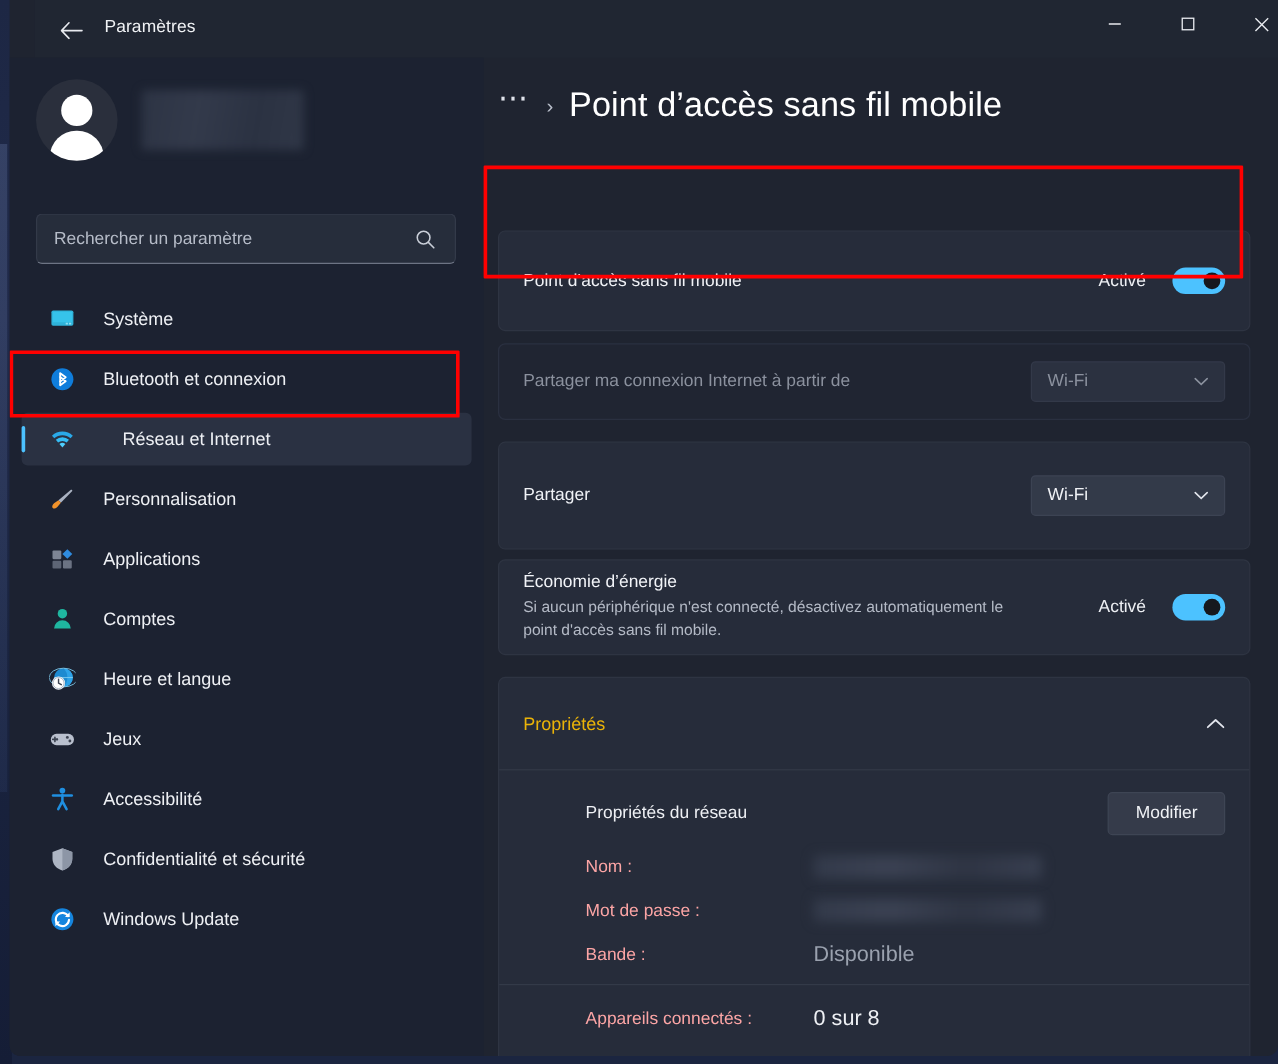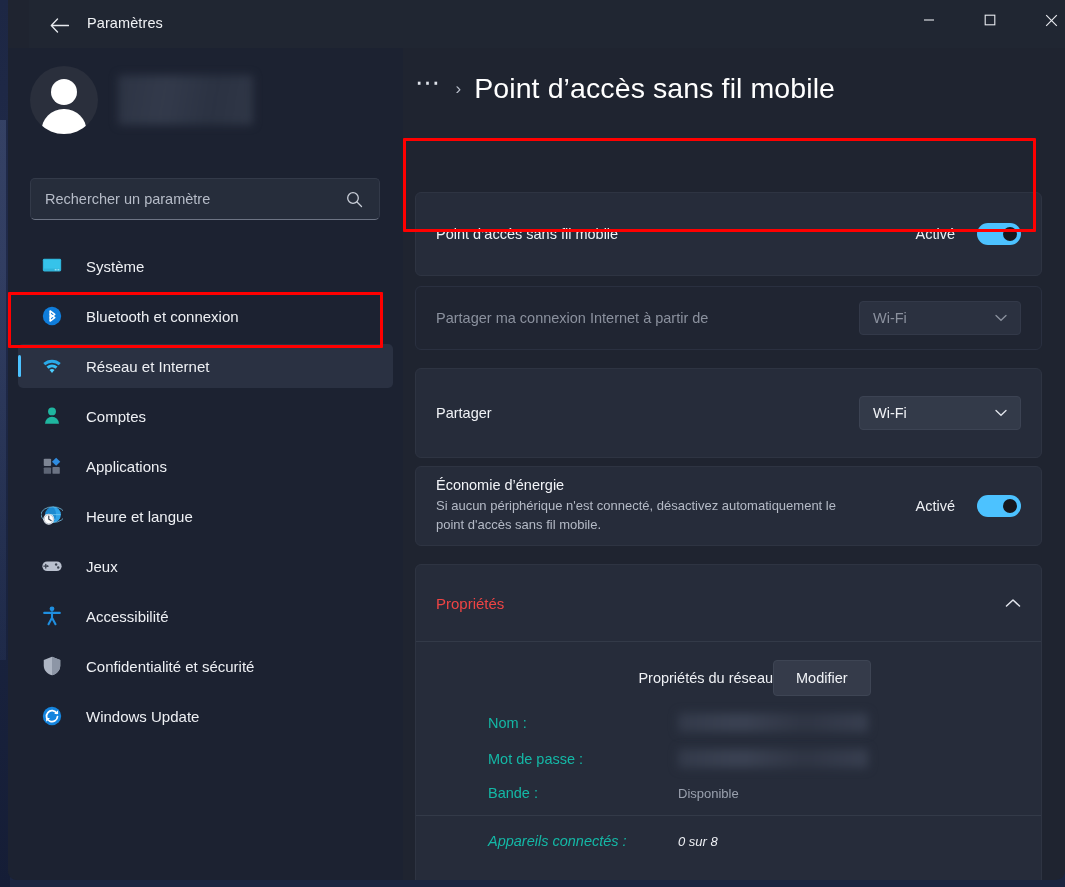--- a/index.html
+++ b/index.html
@@ -111,21 +111,21 @@
   #search-icon { margin-right: 16px; display: flex; }
 
   #navlist { position: absolute; left: 10px; top: 196px; width: 375px; }
   .nav-item {
     position: relative;
     height: 44px; margin-bottom: 6px;
     display: flex; align-items: center;
     border-radius: 5px; cursor: pointer;
     padding-left: 22px;
   }
-  .nav-item.selected { background: #2a3142; }
+  .nav-item.selected { background: #2a3142; gap: 16px; }
   .nav-item.selected::before {
     content: ""; position: absolute; left: 0; top: 11px;
     width: 3px; height: 22px; background: #4cc2ff; border-radius: 2px;
   }
   .nav-icon { width: 24px; height: 24px; display: flex; align-items: center; justify-content: center; flex: none; }
   .nav-label { margin-left: 22px; font-size: 15px; color: #eef0f4; }
 
   
   #main { position: absolute; left: 395px; top: 48px; width: 662px; height: 832px; }
 
@@ -172,40 +172,40 @@
   }
   .combo.dim { background: #2b3140; border-color: #333949; }
   .combo-text { font-size: 14.5px; color: #f0f2f6; }
   .combo.dim .combo-text { color: #8b919e; }
 
   .row-title { font-size: 14.5px; color: #f2f4f8; margin-bottom: 4px; }
   .row-desc { font-size: 13px; color: #b4bac6; line-height: 1.45; }
 
   
   #props-header { height: 76px; display: flex; align-items: center; justify-content: space-between; padding: 0 20px; cursor: pointer; }
-  #props-title { font-size: 15px; color: #ef4444; }
+  #props-title { font-size: 15px; color: #eab308; }
   #props-body { border-top: 1px solid #333a48; }
   .props-section { padding: 18px 20px 14px 72px; }
-  .props-top { display: flex; align-items: center; justify-content: center; }
+  .props-top { display: flex; align-items: center; justify-content: space-between; }
   .props-top-label { font-size: 14.5px; color: #eef0f4; }
   #modify-button {
     background: #353b4a; border: 1px solid #3e4554; border-radius: 4px;
     padding: 9px 22px; font-size: 14.5px; color: #f0f2f6; cursor: pointer;
     font-family: "Liberation Sans", sans-serif;
   }
   .kv { display: flex; align-items: center; margin-top: 17px; position: relative; }
-  .kv-key { font-size: 14.5px; color: #14b8a6; width: 190px; flex: none; }
-  .kv-val { font-size: 13px; color: #9aa1ae; }
+  .kv-key { font-size: 14.5px; color: #fca5a5; width: 190px; flex: none; }
+  .kv-val { font-size: 18px; color: #9aa1ae; }
   .kv-redacted {
     width: 190px; height: 19px; border-radius: 3px;
     background: linear-gradient(95deg,#333a4a,#3b4253,#2f3544,#383f50);
     filter: blur(5px);
   }
   .props-divider { border-top: 1px solid #333a48; }
-  .props-footer { padding: 17px 20px 17px 72px; display: flex; align-items: flex-end; font-style: italic; }
+  .props-footer { padding: 17px 20px 17px 72px; display: flex; align-items: center; }
   .props-footer .kv-key { width: 190px; }
 
   
   .annot {
     position: absolute; border: 3px solid #ff0000;
     pointer-events: none; border-radius: 1px;
   }
 </style>
 </head>
 <body>
@@ -284,36 +284,45 @@
               <path d="M2.5 8.8 A14 14 0 0 1 21.5 8.8 L19.4 11.2 A11 11 0 0 0 4.6 11.2 Z" fill="#2aa9e8"></path>
               <path d="M6 12.6 A9 9 0 0 1 18 12.6 L15.9 15 A6 6 0 0 0 8.1 15 Z" fill="#35bdf5"></path>
               <path d="M9.3 16.4 A4.3 4.3 0 0 1 14.7 16.4 L12 19.5 Z" fill="#4fd0ff"></path>
             </svg>
           </span>
           <span class="nav-label">Réseau et Internet</span>
         </div>
         <div class="nav-item">
           <span class="nav-icon">
             <svg width="22" height="22" viewBox="0 0 24 24">
-              <circle cx="12" cy="7" r="4.3" fill="#1fb6a0"></circle>
-              <path d="M4.4 20.5 A7.6 7.6 0 0 1 19.6 20.5 Z" fill="#1fb6a0"></path>
-            </svg>
-          </span>
-          <span class="nav-label">Comptes</span>
+              <path d="M20 3.2 L21.2 4.4 L10.6 15.2 L8.4 13 Z" fill="#aab2c2"></path>
+              <path d="M8.4 13 L10.6 15.2 L7.6 18.8 C6.3 20.4 4.2 20.9 3.2 19.9 C2.2 18.9 2.9 16.9 4.4 15.6 Z" fill="#f0922b"></path>
+            </svg>
+          </span>
+          <span class="nav-label">Personnalisation</span>
         </div>
         <div class="nav-item">
           <span class="nav-icon">
             <svg width="22" height="22" viewBox="0 0 24 24">
               <rect x="3" y="4" width="8" height="8" rx="1" fill="#7d8594"></rect>
               <rect x="3" y="13.5" width="8" height="7" rx="1" fill="#5d6575"></rect>
               <rect x="12.5" y="13" width="8" height="7.5" rx="1" fill="#6b7383"></rect>
               <path d="M16.5 3 L21 7.3 L16.5 11.6 L12 7.3 Z" fill="#2f8ce0"></path>
             </svg>
           </span>
           <span class="nav-label">Applications</span>
+        </div>
+        <div class="nav-item">
+          <span class="nav-icon">
+            <svg width="22" height="22" viewBox="0 0 24 24">
+              <circle cx="12" cy="7" r="4.3" fill="#1fb6a0"></circle>
+              <path d="M4.4 20.5 A7.6 7.6 0 0 1 19.6 20.5 Z" fill="#1fb6a0"></path>
+            </svg>
+          </span>
+          <span class="nav-label">Comptes</span>
         </div>
         <div class="nav-item">
           <span class="nav-icon">
             <svg width="22" height="22" viewBox="0 0 24 24">
               <circle cx="13" cy="10.5" r="8.5" fill="#1d8ad0"></circle>
               <path d="M13 2 A8.5 8.5 0 0 1 13 19 A12 12 0 0 0 13 2 Z" fill="#2ea3e8"></path>
               <path d="M4.5 10.5 H21.5 M13 2 A13 8.5 0 0 0 13 19 A13 8.5 0 0 0 13 2" stroke="#7fcdf0" stroke-width=".8" fill="none"></path>
               <circle cx="8.5" cy="15.5" r="6" fill="#eef2f7"></circle>
               <circle cx="8.5" cy="15.5" r="5" fill="#ffffff" stroke="#9aa6b6" stroke-width=".7"></circle>
               <path d="M8.5 12 V15.5 L11 17" stroke="#3a4250" stroke-width="1.3" fill="none" stroke-linecap="round"></path>

